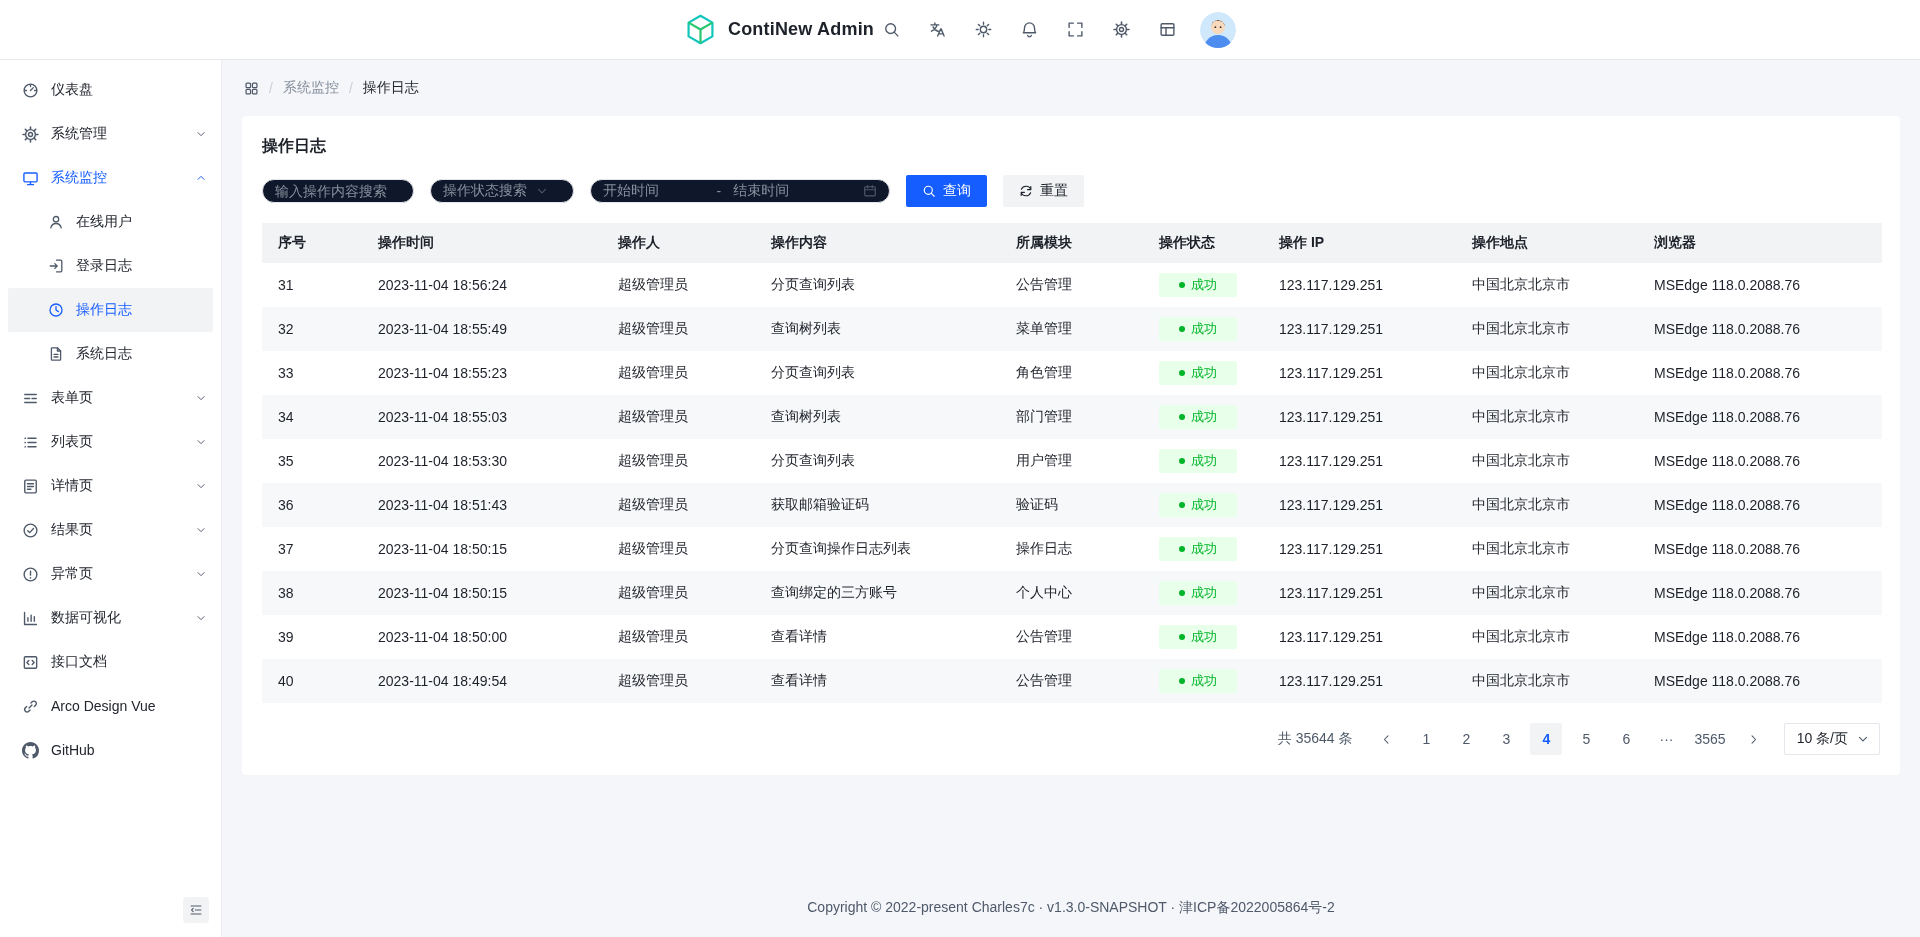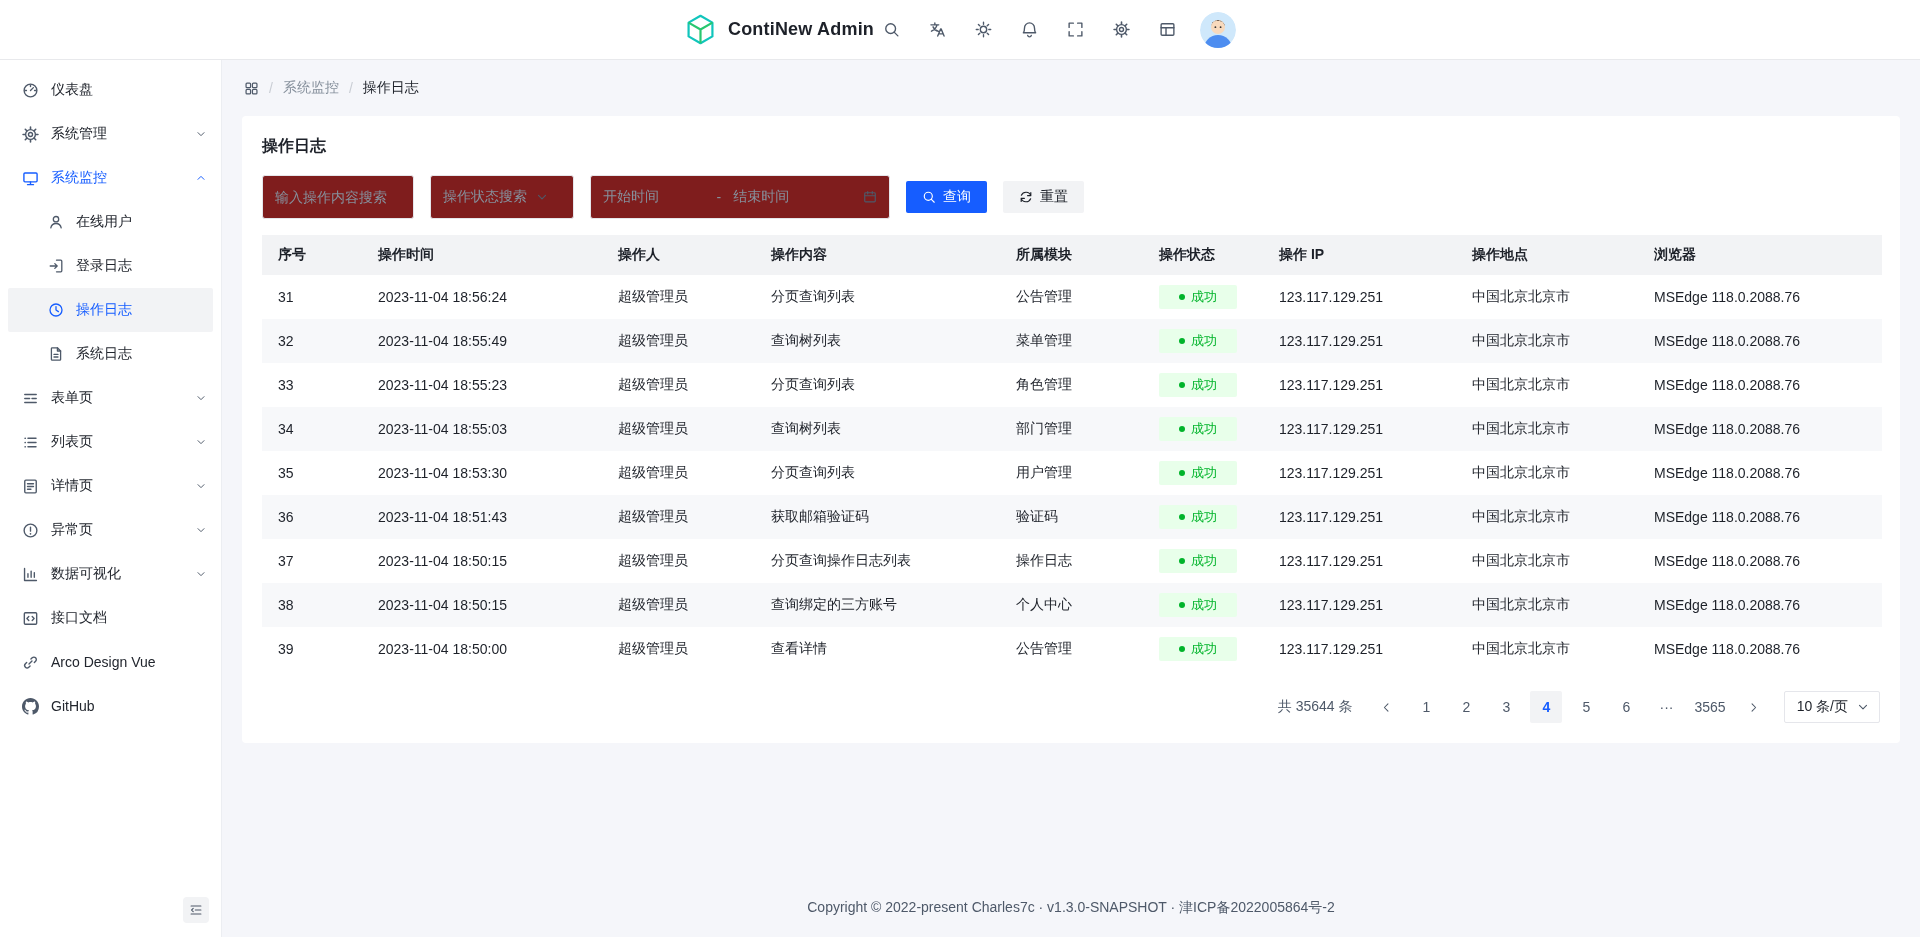--- a/index.html
+++ b/index.html
@@ -46,21 +46,21 @@
   .bc-icon{width:15px;height:15px;color:#4e5969}
   .bc-sep{color:#c9cdd4}
   .bc-current{color:#1d2129}
 
   
   .card{margin:0 20px 20px;background:#fff;border-radius:4px;padding:20px}
   .card-title{font-size:16px;font-weight:700;color:#1d2129}
 
   
   .filters{display:flex;align-items:center;gap:16px;margin-top:18px}
-  .control{height:44px;background:#7f1d1d;border:1px solid #e5e6eb;border-radius:3px;display:flex;align-items:center;padding:0 12px;color:#86909c;font-size:14px}
+  .control{height:24px;background:#0f172a;border:1px solid #e5e6eb;border-radius:12px;display:flex;align-items:center;padding:0 12px;color:#86909c;font-size:14px}
   input.control{width:152px;outline:none}
   input.control::placeholder{color:#86909c}
   .select{width:144px;justify-content:flex-start;cursor:pointer}
   .range{width:300px;cursor:pointer}
   .range .start{flex:1}
   .range .sep{margin:0 12px}
   .range .end{flex:1.2}
   .ctl-icon{width:14px;height:14px;color:#4e5969;margin-left:8px;flex:0 0 14px}
   .btn{height:32px;border-radius:2px;padding:0 16px;display:flex;align-items:center;gap:7px}
   .btn.primary{background:var(--accent);color:#fff}
@@ -291,20 +291,34 @@
           <span class="m-chev">
             <svg viewBox="0 0 16 16" fill="none" stroke="currentColor" stroke-width="1.3" stroke-linecap="round" stroke-linejoin="round">
               <path d="M4 6.2l4 4 4-4"></path>
             </svg>
           </span>
         </div>
         <div class="menu-item">
           <span class="m-icon">
             <svg viewBox="0 0 16 16" fill="none" stroke="currentColor" stroke-width="1.3" stroke-linecap="round" stroke-linejoin="round">
               <circle cx="8" cy="8" r="6"></circle>
+              <path d="M5.4 8.2l1.8 1.8 3.6-3.8"></path>
+            </svg>
+          </span>
+          <span class="m-label">结果页</span>
+          <span class="m-chev">
+            <svg viewBox="0 0 16 16" fill="none" stroke="currentColor" stroke-width="1.3" stroke-linecap="round" stroke-linejoin="round">
+              <path d="M4 6.2l4 4 4-4"></path>
+            </svg>
+          </span>
+        </div>
+        <div class="menu-item">
+          <span class="m-icon">
+            <svg viewBox="0 0 16 16" fill="none" stroke="currentColor" stroke-width="1.3" stroke-linecap="round" stroke-linejoin="round">
+              <circle cx="8" cy="8" r="6"></circle>
               <path d="M8 4.8v3.8"></path>
               <circle cx="8" cy="11.1" r=".8" fill="currentColor" stroke="none"></circle>
             </svg>
           </span>
           <span class="m-label">异常页</span>
           <span class="m-chev">
             <svg viewBox="0 0 16 16" fill="none" stroke="currentColor" stroke-width="1.3" stroke-linecap="round" stroke-linejoin="round">
               <path d="M4 6.2l4 4 4-4"></path>
             </svg>
           </span>
@@ -556,20 +570,34 @@
                     <span class="dot"></span>
                     <span>成功</span>
                   </span></td>
                 <td>123.117.129.251</td>
                 <td>中国北京北京市</td>
                 <td>MSEdge 118.0.2088.76</td>
               </tr>
               <tr>
                 <td>39</td>
                 <td>2023-11-04 18:50:00</td>
+                <td>超级管理员</td>
+                <td>查看详情</td>
+                <td>公告管理</td>
+                <td><span class="badge">
+                    <span class="dot"></span>
+                    <span>成功</span>
+                  </span></td>
+                <td>123.117.129.251</td>
+                <td>中国北京北京市</td>
+                <td>MSEdge 118.0.2088.76</td>
+              </tr>
+              <tr>
+                <td>40</td>
+                <td>2023-11-04 18:49:54</td>
                 <td>超级管理员</td>
                 <td>查看详情</td>
                 <td>公告管理</td>
                 <td><span class="badge">
                     <span class="dot"></span>
                     <span>成功</span>
                   </span></td>
                 <td>123.117.129.251</td>
                 <td>中国北京北京市</td>
                 <td>MSEdge 118.0.2088.76</td>

